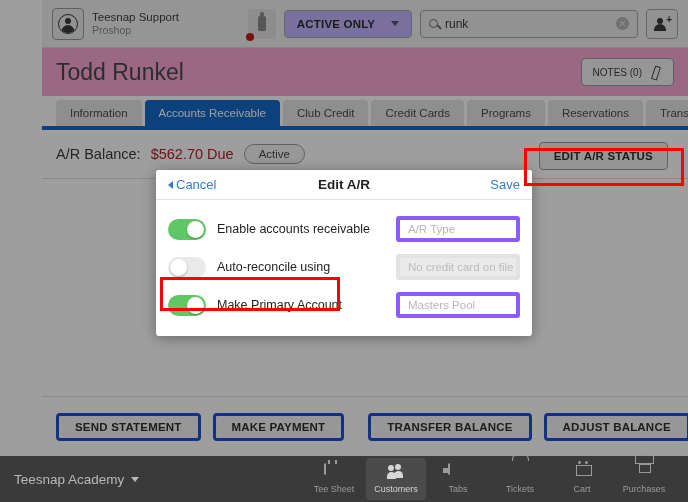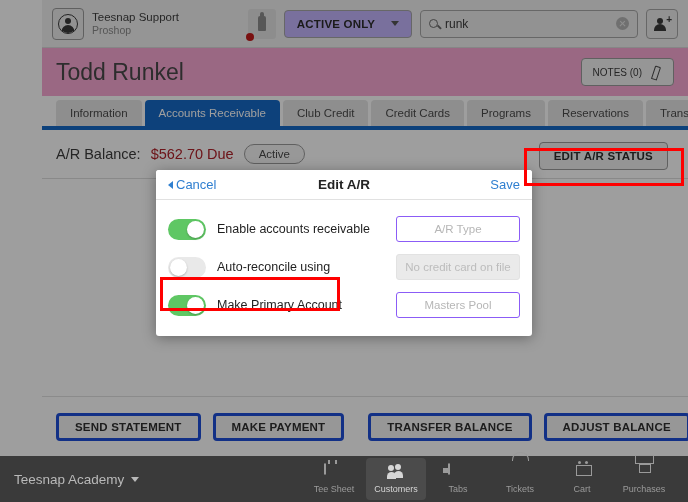--- a/index.html
+++ b/index.html
@@ -448,26 +448,26 @@
   }
   .toggle.on .knob { left: 19px; }
   .mlabel {
     font-size: 12.5px; color: #1f1f1f;
     margin-left: 11px;
     white-space: nowrap;
   }
   .mfield {
     margin-left: auto;
     width: 124px; height: 26px;
-    border: 1px solid #8b5cf6; border-radius: 3px;
+    border: 4px solid #8b5cf6; border-radius: 3px;
     background: #fff;
     display: flex; align-items: center;
     padding: 0 8px;
     font-size: 11.5px; color: #b6b6b6;
-    white-space: nowrap; overflow: hidden; justify-content: center;
+    white-space: nowrap; overflow: hidden;
   }
   .mfield.disabled { background: #eaeaea; color: #bcbcbc; border-color: #e2e2e2; }
 
   
   .annot {
     position: absolute;
     border: 3px solid #ff0000;
     z-index: 200;
     pointer-events: none;
   }

